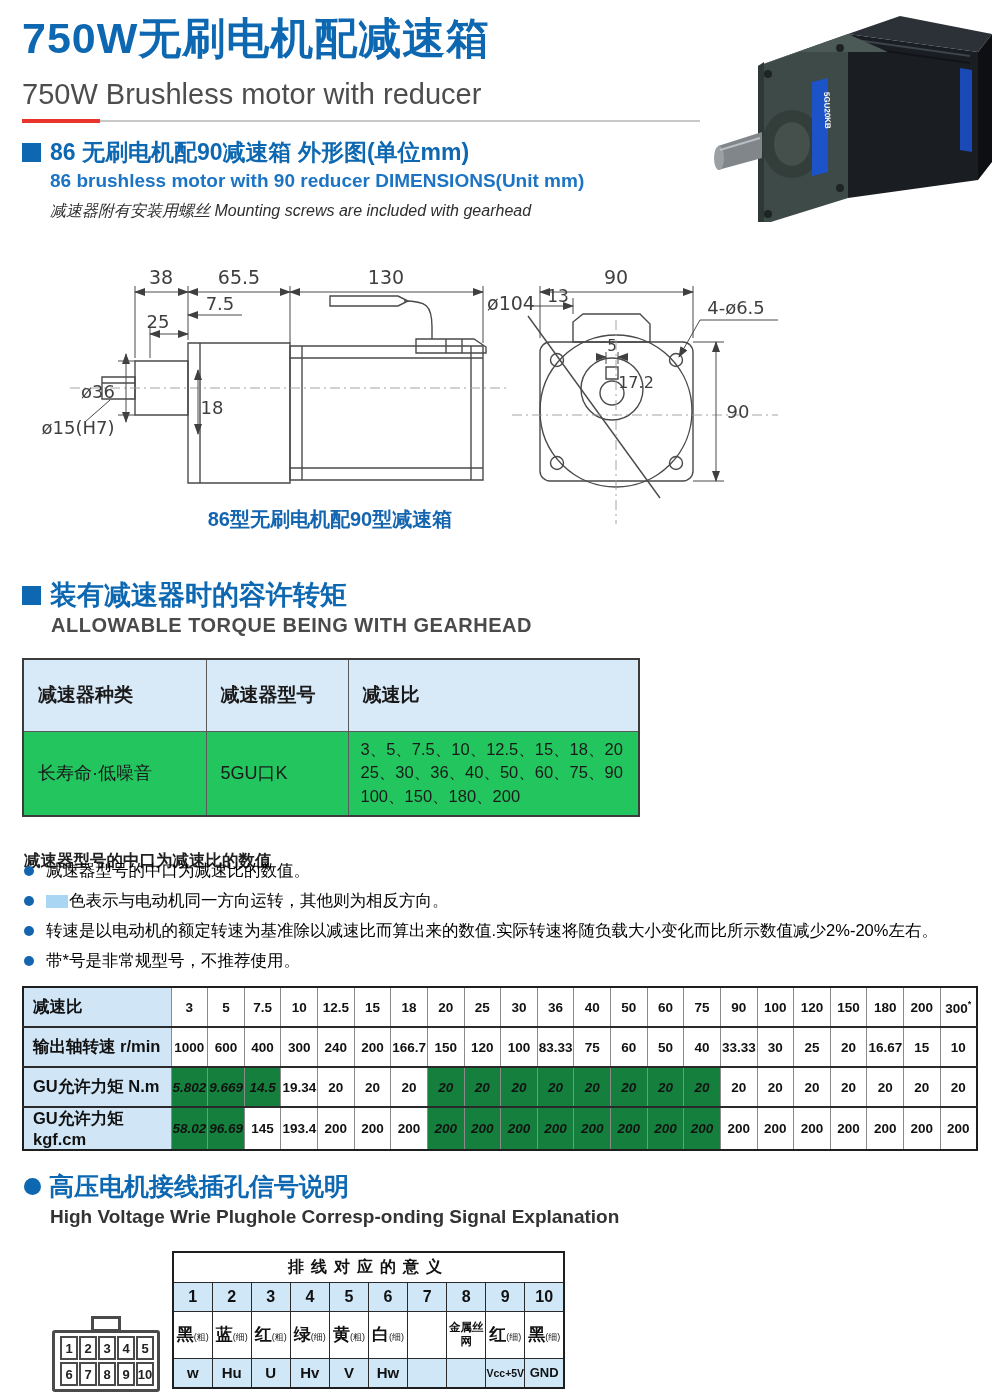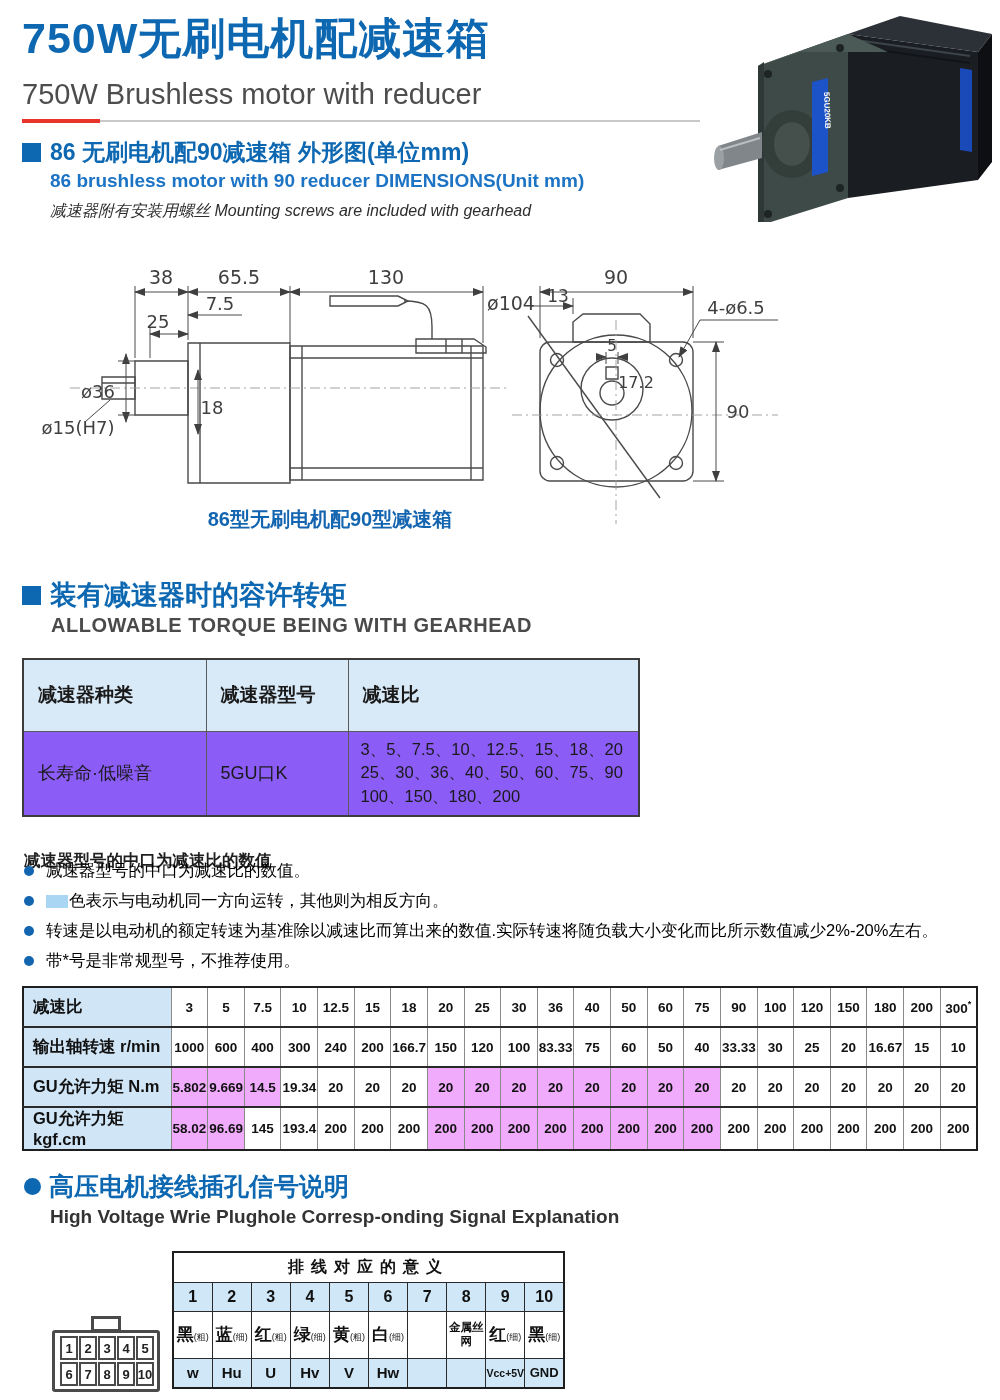--- a/index.html
+++ b/index.html
@@ -29,36 +29,36 @@
   .drawing line, .drawing path, .drawing rect, .drawing circle, .drawing polygon, .drawing polyline { vector-effect:non-scaling-stroke; }
   .caption { left:140px; top:506px; width:380px; text-align:center; font-size:20px; font-weight:800; color:#1465b0; }
 
   
   .sec2 { left:22px; top:577px; }
   .sec2-en { left:51px; top:614px; font-size:20px; font-weight:600; color:#4a4a4a; letter-spacing:0.5px; }
   table { border-collapse:collapse; }
   .t1 { left:22px; top:658px; width:618px; table-layout:fixed; border:2px solid #3c3c3c; }
   .t1 td { border:1px solid #5a5a5a; vertical-align:middle; }
   .t1 .hrow td { height:72px; background:#d8e9f7; font-size:19px; font-weight:bold; color:#1a1a1a; padding-left:14px; }
-  .t1 .brow td { height:78px; background:#8b5cf6; font-size:18px; color:#1a1a1a; padding-left:14px; }
+  .t1 .brow td { height:78px; background:#22c55e; font-size:18px; color:#1a1a1a; padding-left:14px; }
   .t1 .brow td.ratios { font-size:16.5px; line-height:1.45; white-space:pre-line; padding:6px 4px 6px 12px; }
   .t1-note { left:24px; top:822px; font-size:16.5px; font-weight:600; color:#1f1f1f;margin-top:28px; }
 
   .bullets { left:24px; top:856px; list-style:none; }
   .bullets li { height:30px; font-size:16.5px; color:#000000; display:flex; align-items:center; }
   .bullets .dot { width:10px; height:10px; border-radius:50%; background:#1465b0; margin-right:12px; flex:0 0 auto; }
   .swatch { display:inline-block; width:22px; height:13px; background:#a9d6f2; margin-right:1px; }
 
   
   .rt { left:22px; top:986px; width:956px; table-layout:fixed; border:2.5px solid #1e1e1e; }
   .rt td, .rt th { border-left:1px solid #8a8a8a; border-top:2px solid #2a2a2a; height:40px; text-align:center; vertical-align:middle; background:#fff; }
   .rt tr:first-child td, .rt tr:first-child th { border-top:none; }
   .rt th.rlabel { width:148px; background:#d0e6f7; font-size:16.5px; font-weight:bold; text-align:left; padding-left:9px; color:#111; border-left:none; }
   .rt td { font-size:13.5px; font-weight:bold; color:#111; padding:0 1px; }
-  .rt td.hl { background:#f0abfc; }
+  .rt td.hl { background:#15803d;font-style:italic; }
   .rt sup { font-size:9px; }
 
   
   .sec3 { left:24px; top:1170px; }
   .sec3-en { left:50px; top:1206px; font-size:19px; font-weight:600; color:#333; }
   .wt { left:172px; top:1251px; width:393px; table-layout:fixed; border:2.5px solid #1e1e1e; }
   .wt td { border:1.5px solid #2a2a2a; text-align:center; vertical-align:middle; color:#111; }
   .wt .trow td { height:30px; font-size:16px; font-weight:bold; letter-spacing:7px; background:#fff; }
   .wt .prow td { height:29px; font-size:16px; font-weight:bold; background:#cfe7f7; }
   .wt .crow td { height:47px; background:#fff; font-size:17px; font-weight:bold; line-height:1.05;margin-left:9px; }

